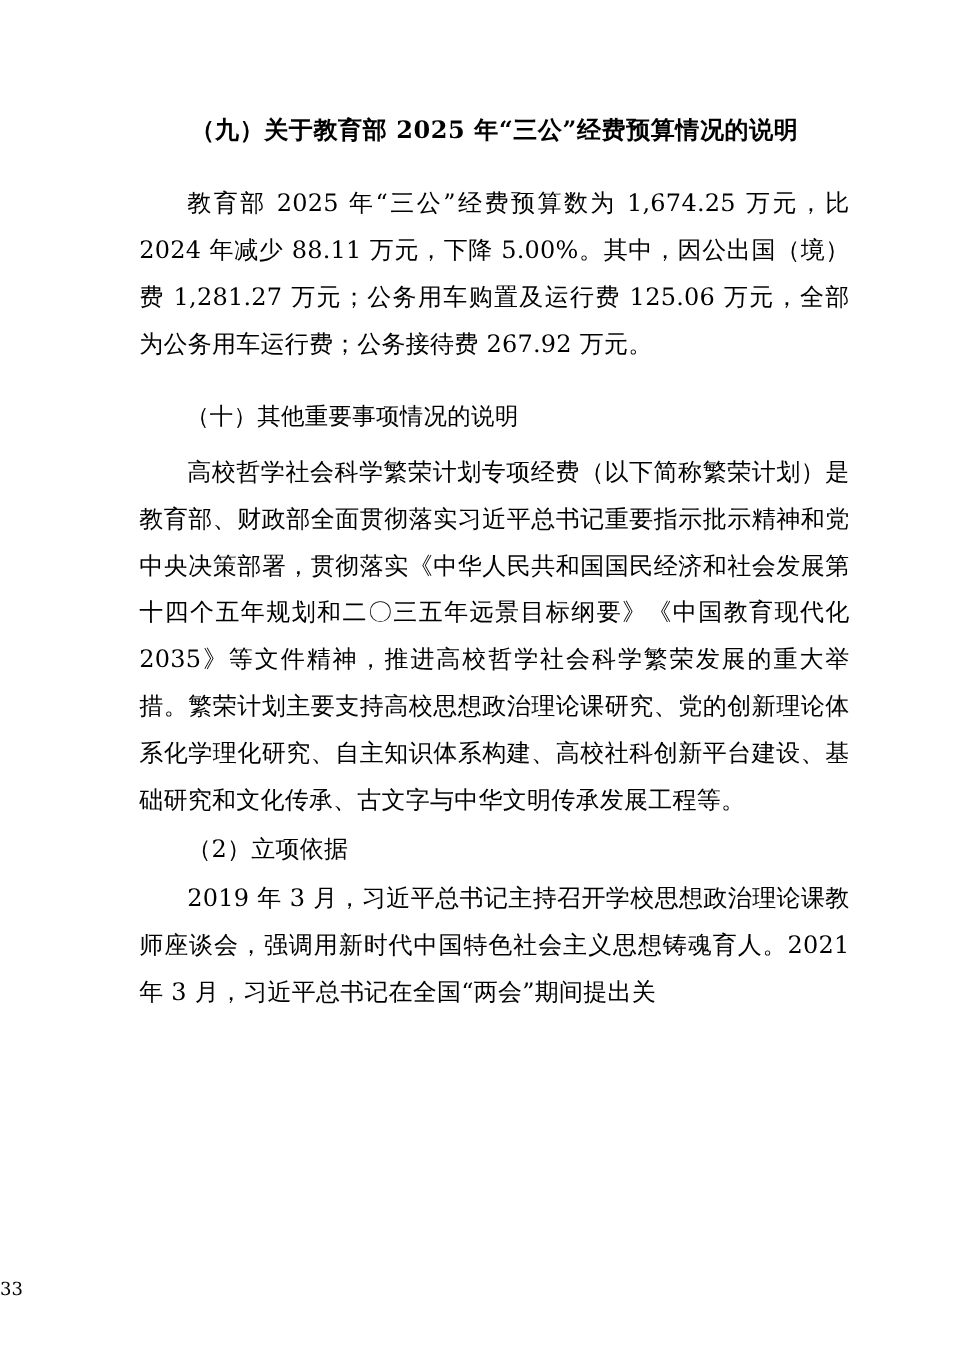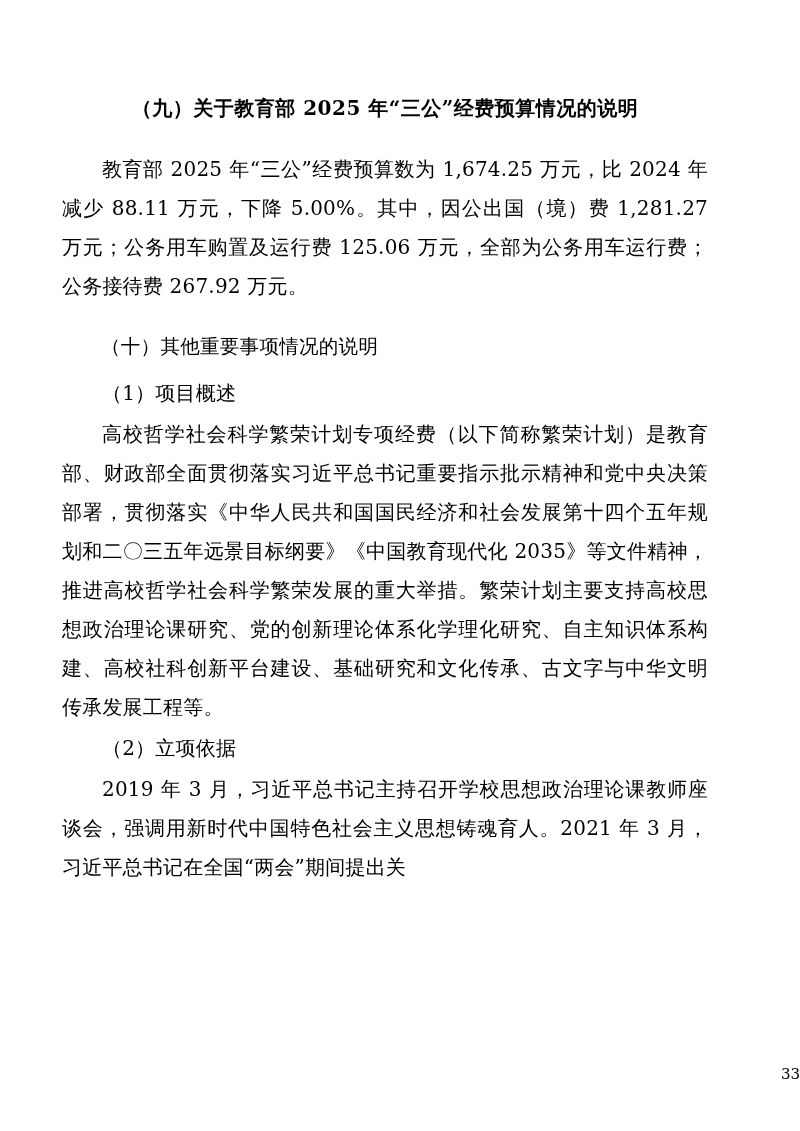--- a/index.html
+++ b/index.html
@@ -12,21 +12,21 @@
     height: 1131px;
     font-family: "DejaVu Serif", "Liberation Serif", serif;
     color: #000000;
     position: relative;
     overflow: hidden;
   }
   .page {
     width: 800px;
     height: 1131px;
     box-sizing: border-box;
-    padding: 92px 92px 40px 62px;
+    padding: 92px 92px 40px 116px;
     position: relative;
   }
   .content {
     width: 100%;
   }
   h2.heading {
     font-size: 20px;
     font-weight: bold;
     margin: 0 0 26px 0;
     line-height: 1.6;
@@ -59,39 +59,38 @@
     letter-spacing: 0.2px;
   }
   p.para.tight {
     margin-bottom: 12px;
   }
   .pagenum {
     position: absolute;
     bottom: 48px;
     left: 0;
     width: 100%;
-    text-align: right;
+    text-align: left;
     font-size: 15px;
     font-family: "DejaVu Serif", "Liberation Serif", serif;
   }
 </style>
 </head>
 <body>
 
 <div class="page">
   <div class="content">
 
     <h2 class="heading">（九）关于教育部 2025 年“三公”经费预算情况的说明</h2>
 
     <p class="para">教育部 2025 年“三公”经费预算数为 1,674.25 万元，比 2024 年减少 88.11 万元，下降 5.00%。其中，因公出国（境）费 1,281.27 万元；公务用车购置及运行费 125.06 万元，全部为公务用车运行费；公务接待费 267.92 万元。</p>
 
     <h3 class="subheading">（十）其他重要事项情况的说明</h3>
 
 
-    <p class="para">（1）项目概述</p>
 
     <p class="para">高校哲学社会科学繁荣计划专项经费（以下简称繁荣计划）是教育部、财政部全面贯彻落实习近平总书记重要指示批示精神和党中央决策部署，贯彻落实《中华人民共和国国民经济和社会发展第十四个五年规划和二〇三五年远景目标纲要》《中国教育现代化 2035》等文件精神，推进高校哲学社会科学繁荣发展的重大举措。繁荣计划主要支持高校思想政治理论课研究、党的创新理论体系化学理化研究、自主知识体系构建、高校社科创新平台建设、基础研究和文化传承、古文字与中华文明传承发展工程等。</p>
 
     <p class="para">（2）立项依据</p>
 
     <p class="para tight">2019 年 3 月，习近平总书记主持召开学校思想政治理论课教师座谈会，强调用新时代中国特色社会主义思想铸魂育人。2021 年 3 月，习近平总书记在全国“两会”期间提出关</p>
 
   </div>
 
   <div class="pagenum">33</div>

